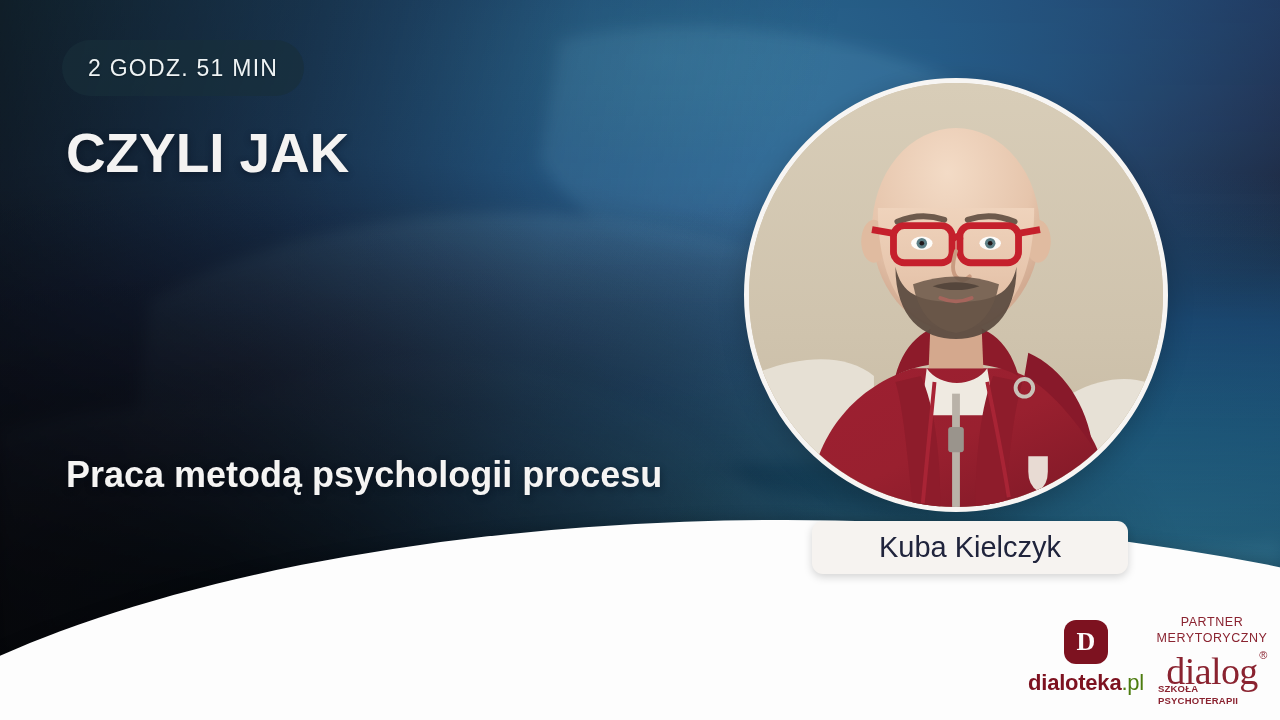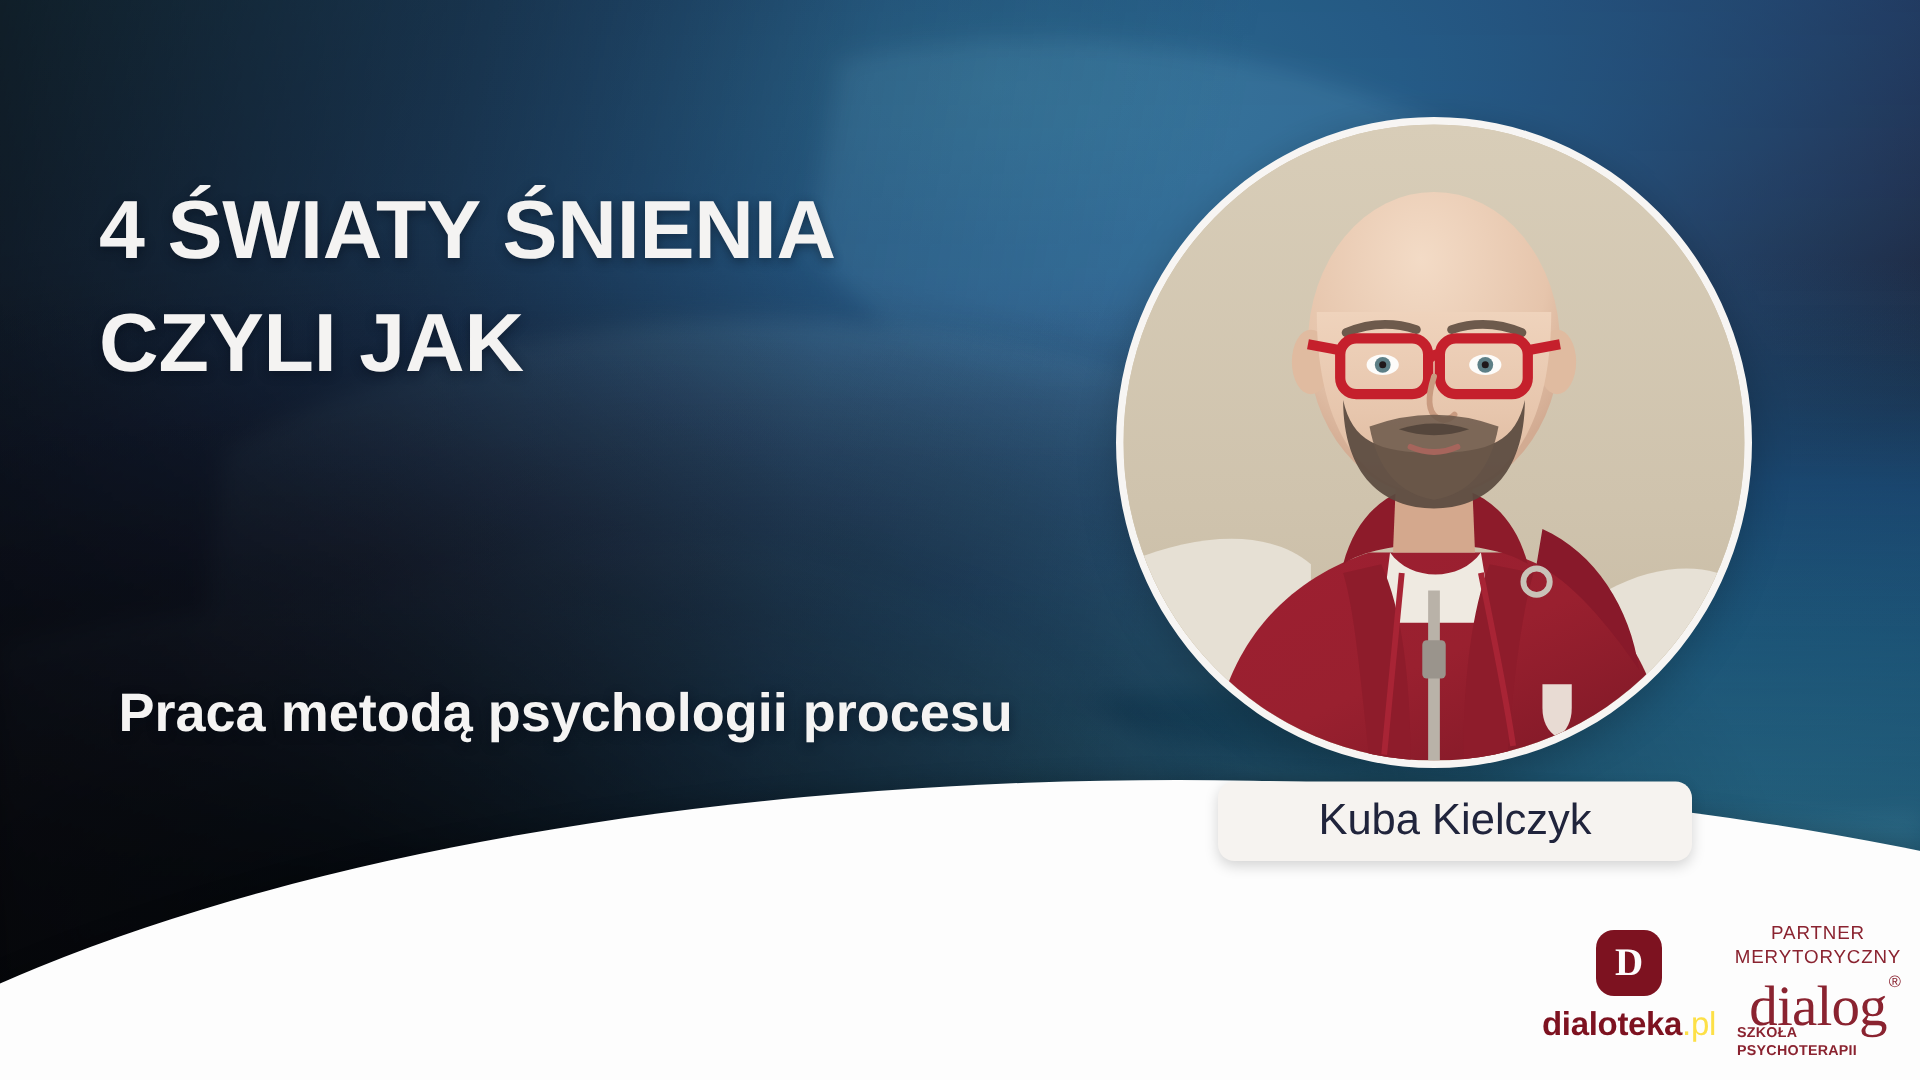--- a/index.html
+++ b/index.html
@@ -80,21 +80,20 @@
     white-space:nowrap;
   }
   .subtitle {
     position:absolute; left:66px; top:446px;
     width:660px;
     color:#f5f4f3;
     font-size:36px;
     line-height:1.62;
     font-weight:700;
     text-shadow:0 2px 7px rgba(4,8,20,.45);
-    margin-left:13px;
   }
 
   
   .portrait {
     position:absolute; left:744px; top:78px;
     width:424px; height:434px;
     border-radius:50%;
     border:5px solid #f7f5f3;
     overflow:hidden;
     background:#cfc3ad;
@@ -130,21 +129,21 @@
     font-size:26px; font-weight:700;
     font-family:"Liberation Serif", serif;
     line-height:1;
   }
   .dialoteka-word {
     margin-top:6px;
     font-size:22px; font-weight:700;
     color:#7d1220; letter-spacing:-.01em;
     white-space:nowrap;
   }
-  .dialoteka-word .tld { font-weight:400; color:#fde047; }
+  .dialoteka-word .tld { font-weight:400; color:#4d7c0f; }
 
   .logo-dialog {
     position:absolute; left:1152px; top:614px;
     width:120px;
     display:flex; flex-direction:column; align-items:center;
     color:#8a2330;
   }
   .partner-line {
     font-size:12.5px; letter-spacing:.045em;
     line-height:1.28; text-align:center;
@@ -228,23 +227,25 @@
         <ellipse cx="1120" cy="640" rx="170" ry="70" fill="#7dc0e0"></ellipse>
       </g>
     </svg>
   </div>
 
   <div class="bg-shade"></div>
   <div class="bg-vign"></div>
 
   <div class="white-swoosh"></div>
 
+  <div class="duration-badge">
+    <span>2 GODZ. 51 MIN</span>
+  </div>
 
   <div class="headline">
-    <span class="title-line">4 ŚWIATY ŚNIENIA</span>
     <span class="title-line">CZYLI JAK</span>
   </div>
   <div class="subtitle">Praca metodą psychologii procesu</div>
 
   <div class="portrait">
     <svg viewBox="0 0 424 434" preserveAspectRatio="xMidYMid slice">
       <defs>
         <linearGradient id="wallg" x1="0" y1="0" x2="0" y2="1">
           <stop offset="0%" stop-color="#d8cdb8"></stop>
           <stop offset="60%" stop-color="#cfc3ad"></stop>

